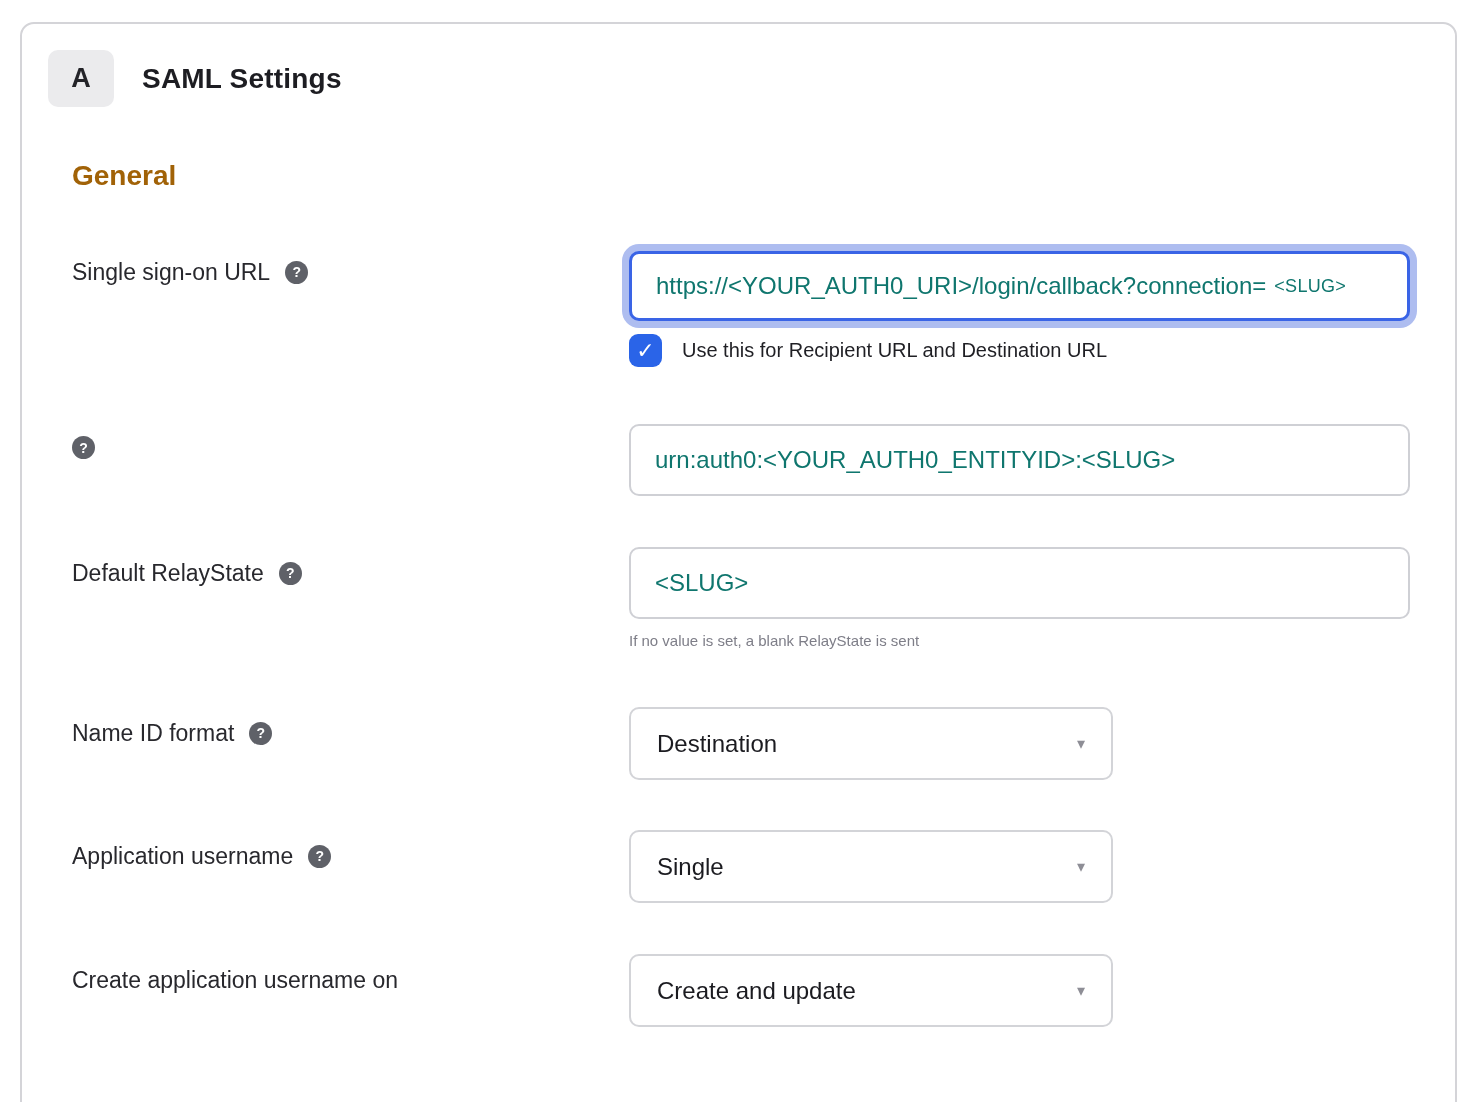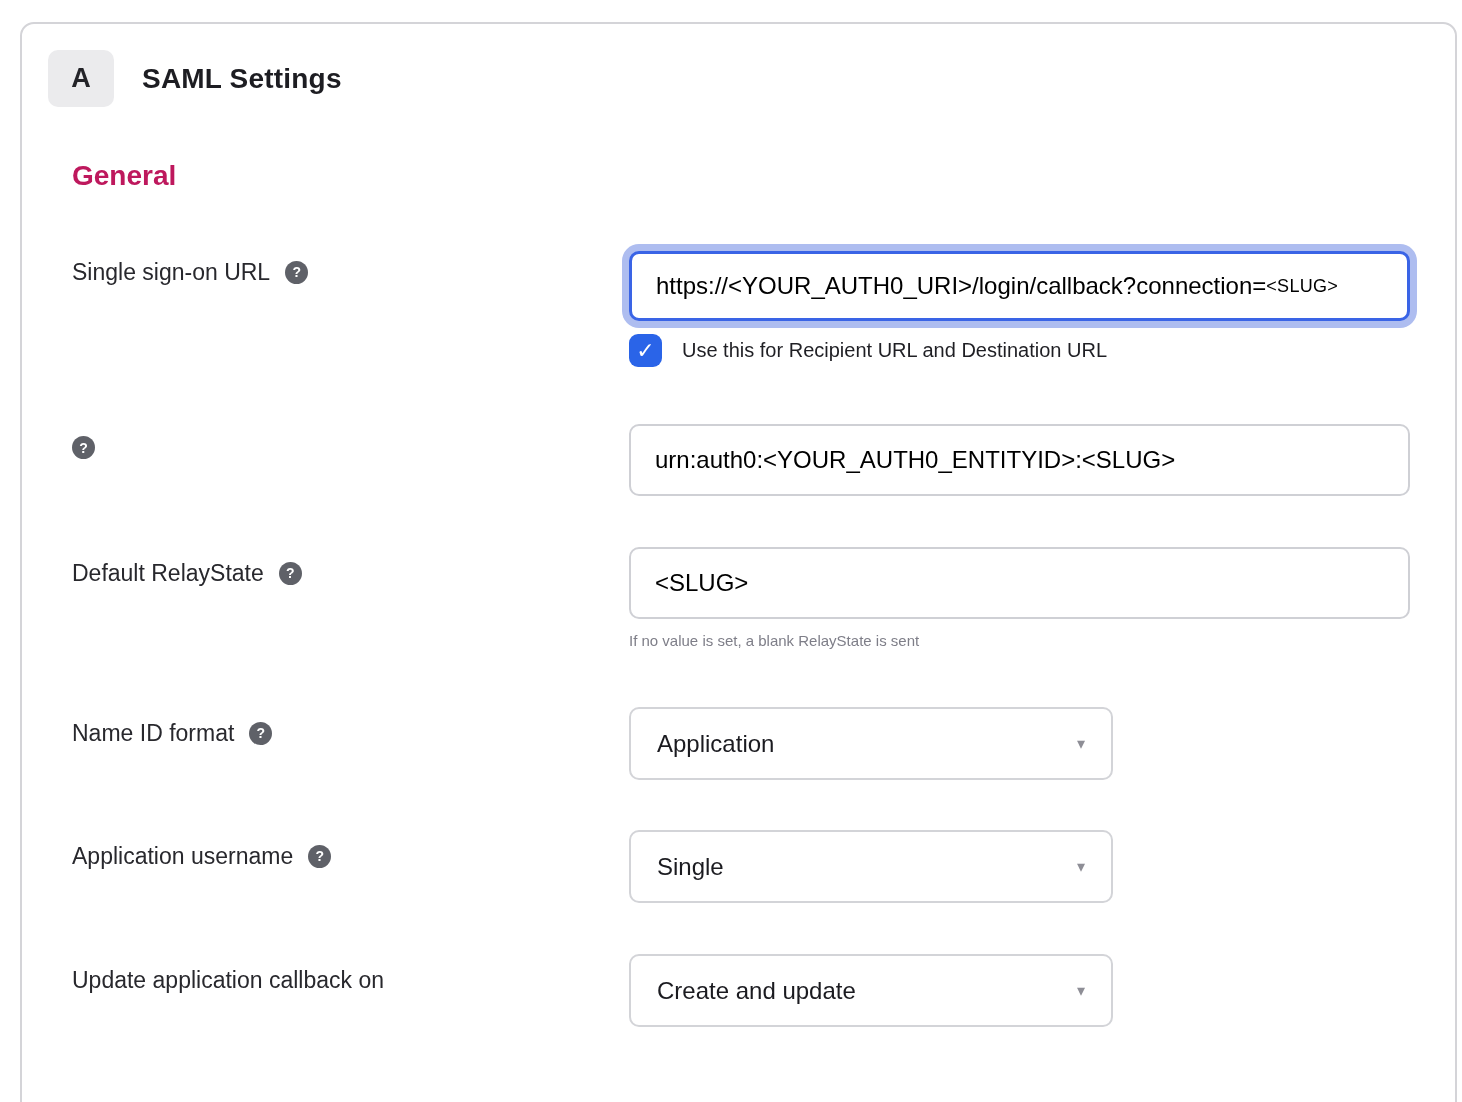--- a/index.html
+++ b/index.html
@@ -32,21 +32,21 @@
     font-size:27px; font-weight:700; color:#232328;
   }
   .title {
     font-size:28px; font-weight:700; color:#1d1d22;
     letter-spacing:0.2px;
   }
 
   
   .section-title {
     margin:53px 0 0 50px;
-    font-size:28px; font-weight:700; color:#be185d;
+    font-size:28px; font-weight:700; color:#a16207;
   }
 
   
   .form { margin-left:50px; }
   .row {
     display:grid;
     grid-template-columns:557px 781px;
     align-items:start;
   }
   .row-sso      { margin-top:54px; }
@@ -73,24 +73,25 @@
     cursor:pointer;
   }
 
   
   .text-input {
     width:100%; height:72px;
     border:2px solid #cfd0d5;
     border-radius:10px;
     background:#ffffff;
     padding:0 24px;
-    font-size:24px; color:#000000;
+    font-size:24px; color:#0f766e;
     font-family:inherit;
     display:flex; align-items:center;
     outline:none;
+    gap:8px;
   }
   input.text-input { display:block; line-height:68px; }
   .text-input.focused {
     height:70px; margin-top:5px;
     border:3px solid #3a64e6;
     box-shadow:0 0 0 7px #aebdf0;
     border-radius:10px;
     white-space:nowrap; overflow:hidden;
   }
   .slug-small { font-size:18px; letter-spacing:0.3px; }
@@ -179,39 +180,39 @@
       <input class="text-input" type="text" value="&lt;SLUG&gt;" style="">
       <div class="hint">If no value is set, a blank RelayState is sent</div>
     </div>
 
     <div class="row row-nameid">
       <div class="label">
         <span>Name ID format</span>
         <span class="help">?</span>
       </div>
       <div class="select" role="combobox">
-        <span>Application</span>
+        <span>Destination</span>
         <span class="caret">▾</span>
       </div>
     </div>
 
     <div class="row row-appuser">
       <div class="label">
         <span>Application username</span>
         <span class="help">?</span>
       </div>
       <div class="select" role="combobox">
         <span>Single</span>
         <span class="caret">▾</span>
       </div>
     </div>
 
     <div class="row row-update">
       <div class="label">
-        <span>Update application callback on</span>
+        <span>Create application username on</span>
       </div>
       <div class="select" role="combobox">
         <span>Create and update</span>
         <span class="caret">▾</span>
       </div>
     </div>
 
   </div>
 </div>
 

